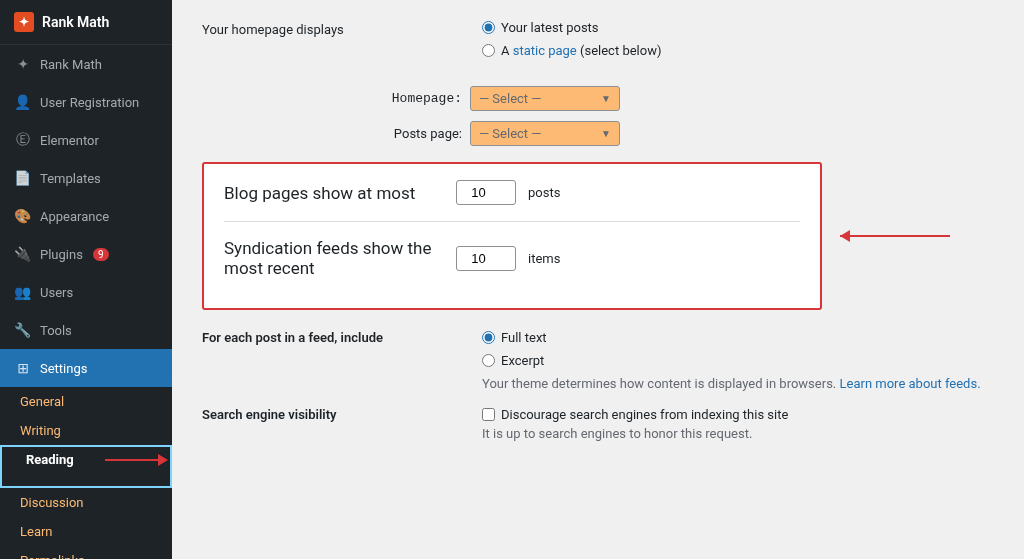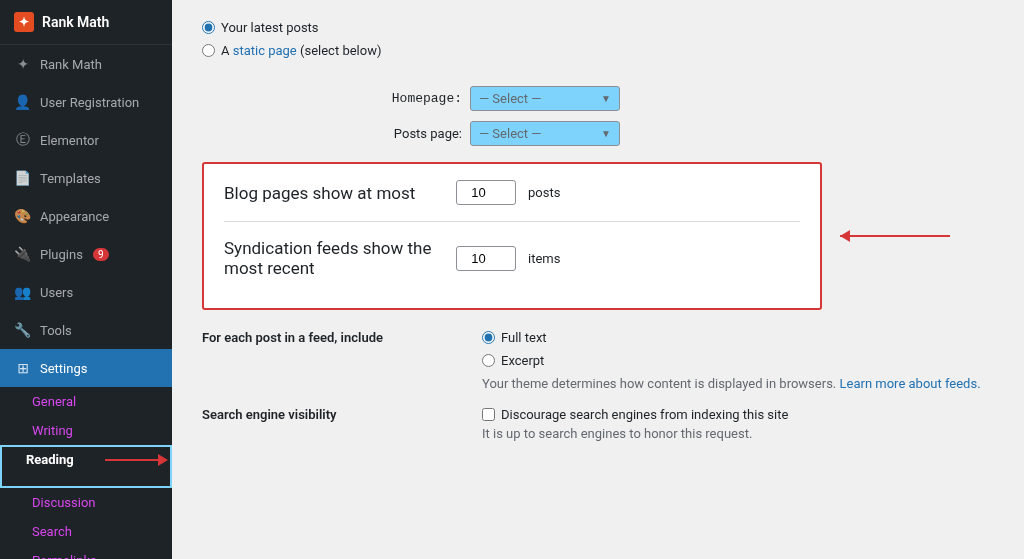--- a/index.html
+++ b/index.html
@@ -41,23 +41,23 @@
     .sidebar-item .icon { width: 18px; height: 18px; display: flex; align-items: center; justify-content: center; font-size: 14px; opacity: 0.8; }
     .sidebar-badge {
       background: #d63638;
       color: #fff;
       border-radius: 10px;
       padding: 1px 5px;
       font-size: 10px;
       margin-left: 2px;
     }
     .sidebar-sub-item {
-      padding: 7px 14px 7px 32px;
+      padding: 7px 14px 7px 20px;
       cursor: pointer;
-      color: #d946ef;
+      color: #fdba74;
       font-size: 13px;
     }
     .sidebar-sub-item.active {
       color: #fff;
       font-weight: 700;
       border-left: 3px solid #d63638;
       padding-left: 25px;
     }
     .sidebar-arrow {
       position: absolute;
@@ -108,21 +108,21 @@
     .select-row {
       display: flex; align-items: center; gap: 8px;
       margin-bottom: 10px;
       font-size: 13px;
       color: #1d2327;
     }
     .dropdown-select {
       display: flex; align-items: center;
       border: 1px solid #8c8f94;
       border-radius: 3px;
-      background: #7dd3fc;
+      background: #fdba74;
       padding: 4px 8px;
       min-width: 150px;
       font-size: 13px;
       color: #646970;
       cursor: pointer;
       justify-content: space-between;
       gap: 6px;
     }
     .dropdown-select .chev { font-size: 10px; color: #646970; }
 
@@ -242,30 +242,31 @@
   <div class="sidebar-sub-item active" style="border: 2px solid #7dd3fc; display: flex; align-items: center; justify-content: space-between; padding: 5px 10px 19px 24px; position: relative;">
     <span>Reading</span>
     <span style="display: inline-block; width: 55px; height: 2px; background: #d63638; position: relative; margin-left: 8px;">
       <span style="position: absolute; right: -8px; top: -5px; border-top: 6px solid transparent; border-bottom: 6px solid transparent; border-left: 10px solid #d63638;"></span>
     </span>
   </div>
   <div class="sidebar-sub-item">
     <span>Discussion</span>
   </div>
   <div class="sidebar-sub-item">
-    <span>Search</span>
+    <span>Learn</span>
   </div>
   <div class="sidebar-sub-item">
     <span>Permalinks</span>
   </div>
 </div>
 
 <div id="main">
 
   <div class="section-row">
+    <div class="section-label">Your homepage displays</div>
     <div class="section-controls">
       <div class="radio-row">
         <input type="radio" name="homepage" id="latest-posts" checked="" style="">
         <label for="latest-posts">Your latest posts</label>
       </div>
       <div class="radio-row">
         <input type="radio" name="homepage" id="static-page" style="">
         <label for="static-page">
           <span>A</span>
           <a href="#" class="static-page-link">static page</a>

